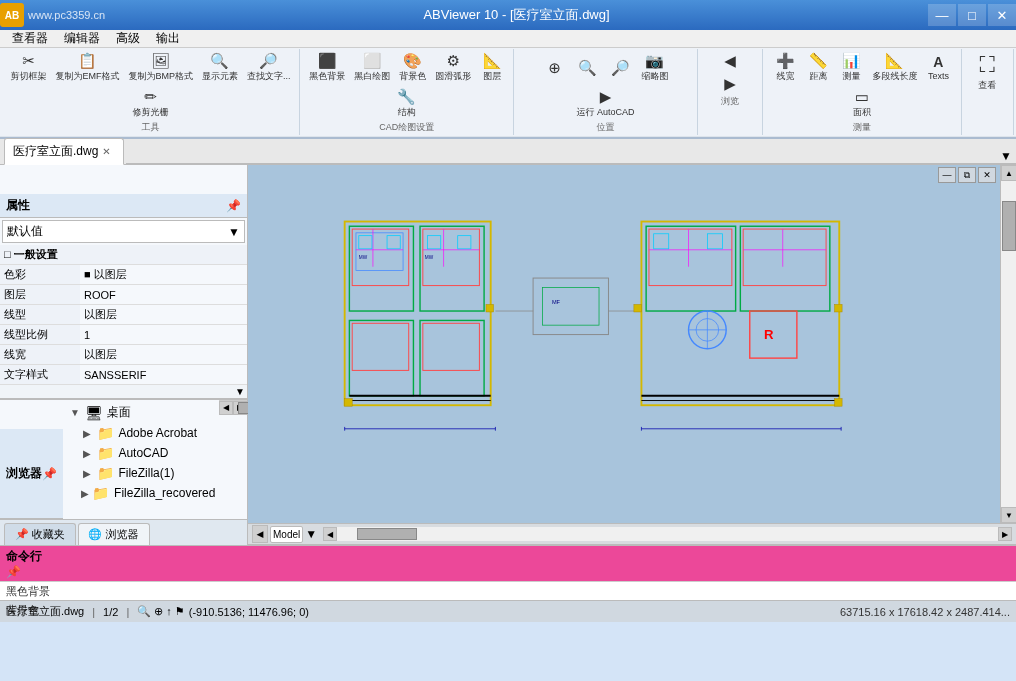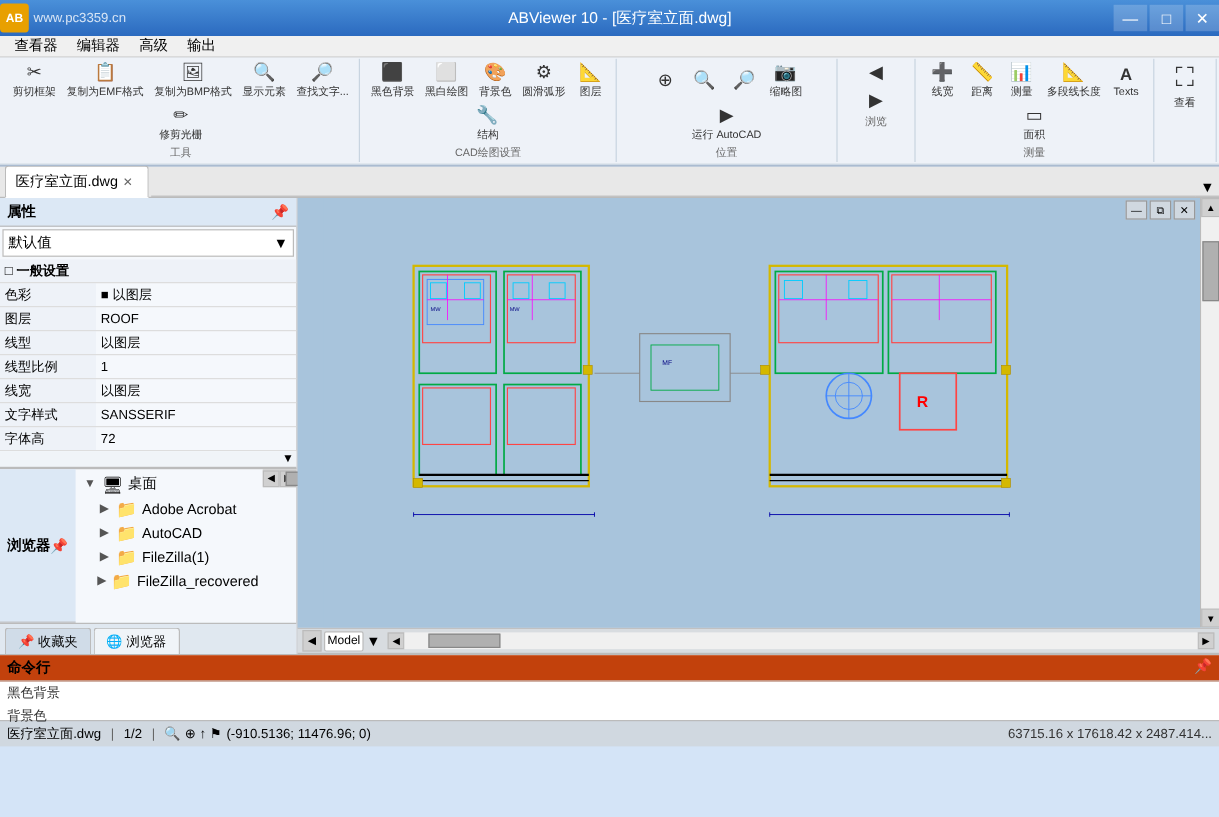--- a/index.html
+++ b/index.html
@@ -37,21 +37,21 @@
     .tab.active { background: white; border-bottom: 1px solid white; margin-bottom: -1px; }
     .tab-close { font-size: 10px; color: #666; cursor: pointer; }
 
     
     #left-panel {
       width: 248px; display: flex; flex-direction: column; border-right: 1px solid #bbb;
       background: #f5f8fc;
     }
     .panel-header {
       background: #dce8f5; padding: 3px 6px; font-size: 12px; font-weight: bold;
-      border-bottom: 1px solid #bbb; display: flex; align-items: center; justify-content: space-between;
+      border-bottom: 1px solid #bbb; display: flex; align-items: center; justify-content: space-between; margin-top: 29px;
     }
     .panel-pin { font-size: 12px; color: #555; cursor: pointer; }
 
     
     #props-panel { flex: 0 0 auto; }
     #props-dropdown {
       background: white; border: 1px solid #bbb; padding: 2px 4px;
       display: flex; align-items: center; justify-content: space-between;
       cursor: pointer; margin: 2px;
     }
@@ -97,22 +97,22 @@
     }
     .model-tab.active { background: white; }
     #model-tab-controls { margin-left: auto; display: flex; align-items: center; gap: 2px; }
 
     
     #command-area {
       height: 55px; background: white; border-top: 1px solid #bbb;
       display: flex; flex-direction: column;
     }
     .cmd-header {
-      background: #c2410c; padding: 2px 6px; font-size: 12px; font-weight: bold;
-      border-bottom: 1px solid #ccc; display: flex; justify-content: space-between;
+      background: #ec4899; padding: 2px 6px; font-size: 12px; font-weight: bold;
+      border-bottom: 1px solid #ccc; display: flex; justify-content: space-between; flex-direction: column;
     }
     .cmd-output { padding: 2px 6px; font-size: 11px; color: #333; }
     .cmd-input-row { display: flex; align-items: center; padding: 2px 6px; gap: 4px; }
     .cmd-label { font-size: 11px; font-weight: bold; color: #333; }
     .cmd-input { flex: 1; border: 1px solid #ccc; font-size: 11px; padding: 1px 4px; outline: none; }
 
     
     #statusbar {
       height: 22px; background: #d0d8e0; border-top: 1px solid #bbb;
       display: flex; align-items: center; padding: 0 6px; gap: 8px; font-size: 11px;
@@ -360,24 +360,20 @@
             <td>线型比例</td>
             <td>1</td>
           </tr>
           <tr>
             <td>线宽</td>
             <td>以图层</td>
           </tr>
           <tr>
             <td>文字样式</td>
             <td>SANSSERIF</td>
-          </tr>
-          <tr>
-            <td>字体高</td>
-            <td>72</td>
           </tr>
         </tbody>
           </table>
       </div>
       <div style="display:flex;justify-content:flex-end;padding:1px 2px;background:#f0f4f8;border-bottom:1px solid #bbb;">
         <span style="cursor:pointer;font-size:10px;">▼</span>
       </div>
     </div>
 
     <div id="browser-panel">

